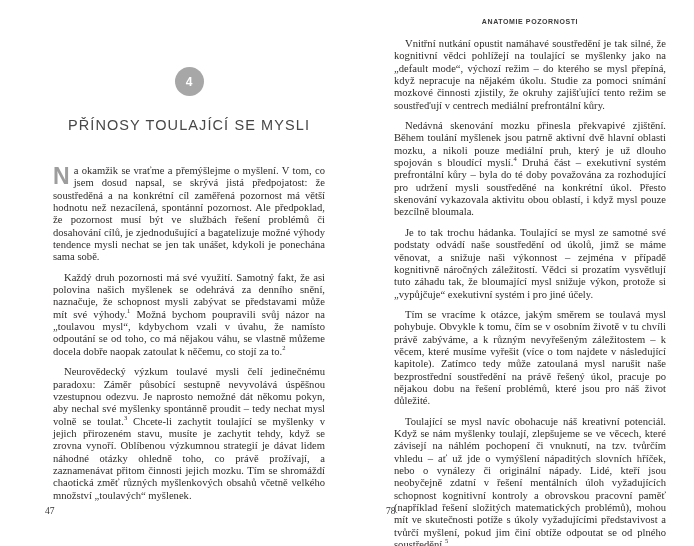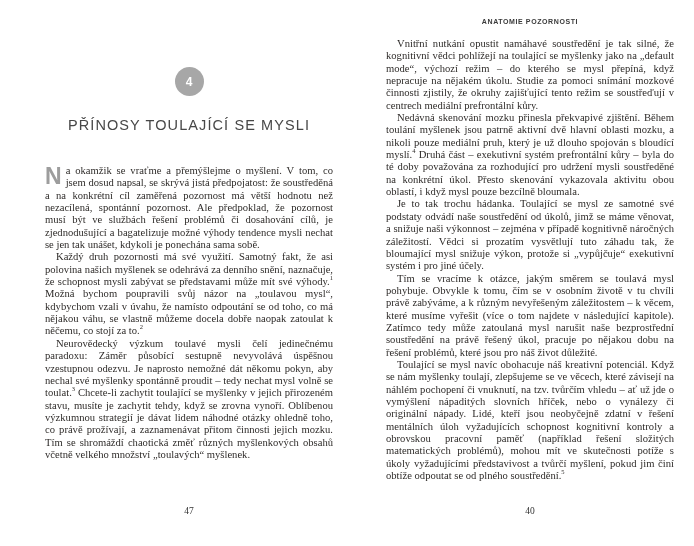--- a/index.html
+++ b/index.html
@@ -37,34 +37,34 @@
     font-family:"Liberation Sans", sans-serif;
     font-weight:bold; font-size:7px;
     letter-spacing:0.6px; color:#3a3a3a;
   }
   .body-text {
     font-size:10.6px; line-height:12.35px;
     text-align:justify; text-justify:inter-word;
   }
   .page-left  .body-text { margin-top:32px; }
   .page-right .body-text { margin-top:13px; }
-  p.body-para { margin:0; text-indent:11px; }
+  p.body-para { margin:8px; text-indent:11px; }
   p.body-para.first { text-indent:0; }
   .dropcap {
     float:left;
     font-family:"Liberation Sans", sans-serif;
     font-weight:bold; font-size:23px; line-height:19px;
     color:#9d9d9d;
     padding:2px 4px 0 0;
   }
   .italic { }
   .sup { font-size:6.5px; vertical-align:super; line-height:0; }
   .page-number {
     position:absolute; top:506px; left:0; width:100%;
-    text-align:center; font-size:9.5px; color:#333333;
+    font-size:9.5px; color:#333333;
   }
 </style>
 </head>
 <body>
 
 <section class="page page-left">
   <div class="chapter-circle">
     <span class="num">4</span>
   </div>
   <h1 class="chapter-title">PŘÍNOSY TOULAJÍCÍ SE MYSLI</h1>
@@ -78,14 +78,14 @@
 
 <section class="page page-right">
   <div class="running-header">ANATOMIE POZORNOSTI</div>
   <div class="body-text">
       <p class="body-para"><span>Vnitřní nutkání opustit namáhavé soustředění je tak silné, že kognitivní vědci pohlížejí na toulající se myšlenky jako na „default mode“, výchozí režim – do kterého se mysl přepíná, když nepracuje na nějakém úkolu. Studie za pomoci snímání mozkové činnosti zjistily, že okruhy zajišťující tento režim se soustřeďují v centrech mediální prefrontální kůry.</span></p>
       <p class="body-para"><span>Nedávná skenování mozku přinesla překvapivé zjištění. Během toulání myšlenek jsou patrně aktivní </span><span class="italic">dvě</span><span> hlavní oblasti mozku, a nikoli pouze mediální pruh, který je už dlouho spojován s bloudící myslí.</span><span class="sup">4</span><span> Druhá část – exekutivní systém prefrontální kůry – byla do té doby považována za rozhodující pro udržení mysli soustředěné na konkrétní úkol. Přesto skenování vykazovala aktivitu obou oblastí, i když mysl pouze bezcílně bloumala.</span></p>
       <p class="body-para"><span>Je to tak trochu hádanka. Toulající se mysl ze samotné své podstaty odvádí naše soustředění od úkolů, jimž se máme věnovat, a snižuje naši výkonnost – zejména v případě kognitivně náročných záležitostí. Vědci si prozatím vysvětlují tuto záhadu tak, že bloumající mysl snižuje výkon, protože si „vypůjčuje“ exekutivní systém i pro jiné účely.</span></p>
       <p class="body-para"><span>Tím se vracíme k otázce, </span><span class="italic">jakým směrem</span><span> se toulavá mysl pohybuje. Obvykle k tomu, čím se v osobním životě v tu chvíli právě zabýváme, a k různým nevyřešeným záležitostem – k věcem, které musíme vyřešit (více o tom najdete v následující kapitole). Zatímco tedy může zatoulaná mysl narušit naše bezprostřední soustředění na právě řešený úkol, pracuje po nějakou dobu na řešení problémů, které jsou pro náš život důležité.</span></p>
       <p class="body-para"><span>Toulající se mysl navíc obohacuje náš kreativní potenciál. Když se nám myšlenky toulají, zlepšujeme se ve věcech, které závisejí na náhlém pochopení či vnuknutí, na tzv. tvůrčím vhledu – ať už jde o vymýšlení nápaditých slovních hříček, nebo o vynálezy či originální nápady. Lidé, kteří jsou neobyčejně zdatní v řešení mentálních úloh vyžadujících schopnost kognitivní kontroly a obrovskou pracovní paměť (například řešení složitých matematických problémů), mohou mít ve skutečnosti potíže s úkoly vyžadujícími představivost a tvůrčí myšlení, pokud jim činí obtíže odpoutat se od plného soustředění.</span><span class="sup">5</span></p>
     </div>
-  <div class="page-number">40</div>
+  <div class="page-number">78</div>
 </section>
 
 </body></html>

